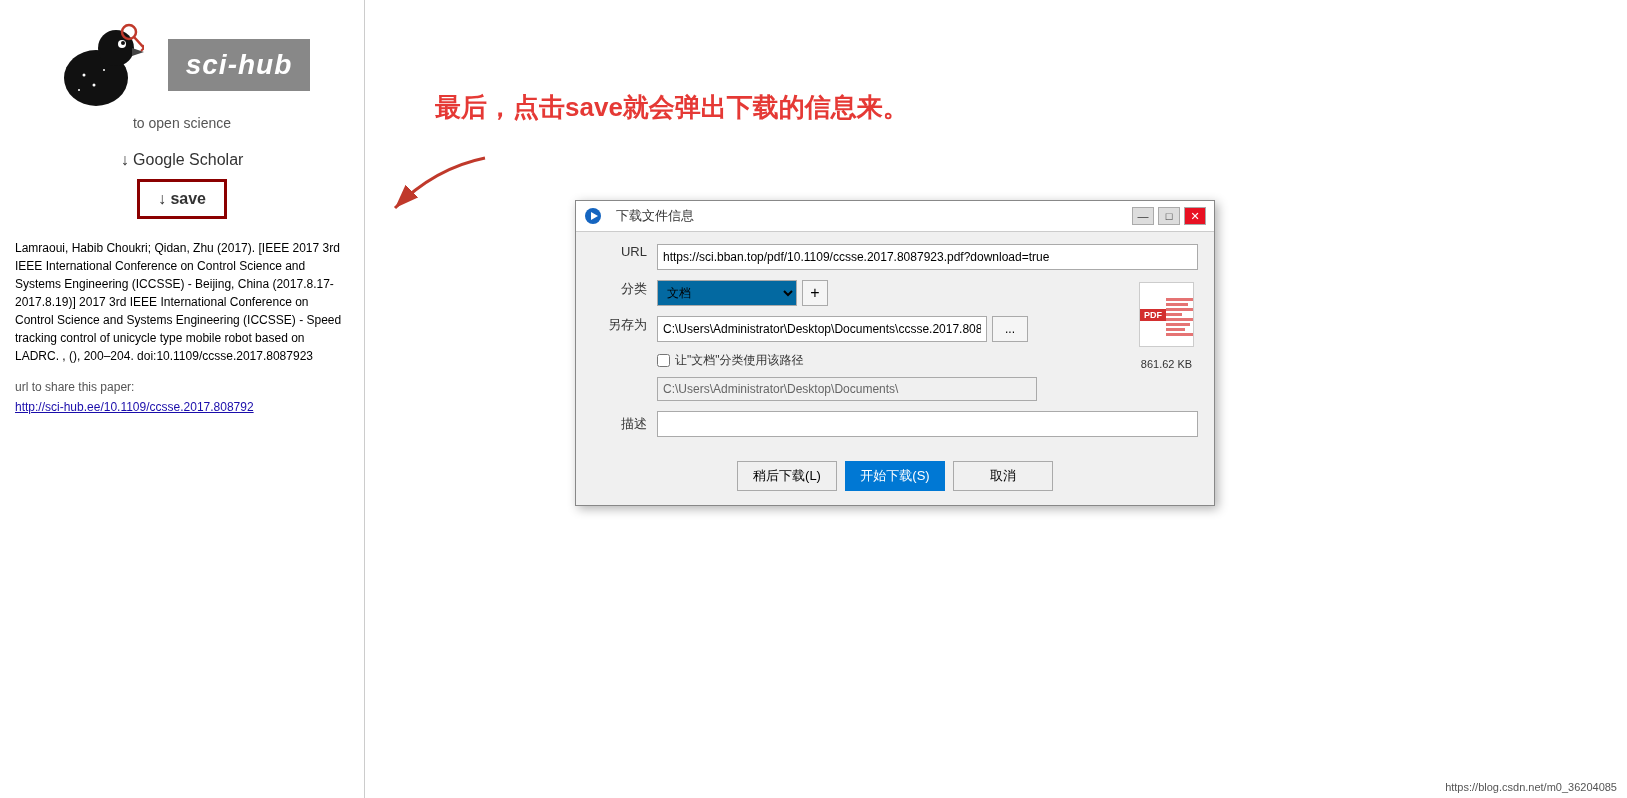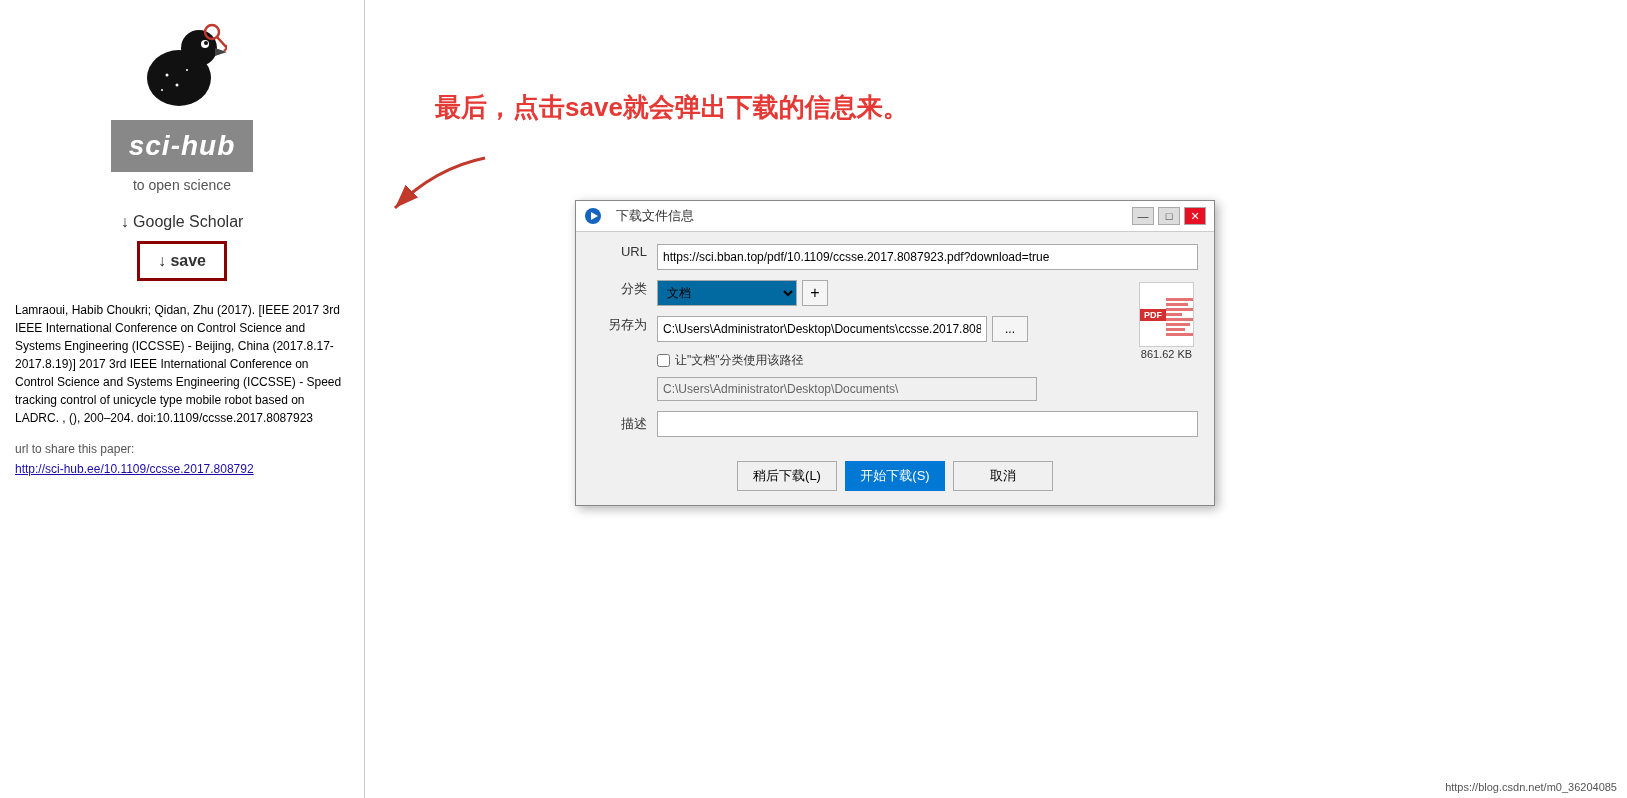--- a/index.html
+++ b/index.html
@@ -21,23 +21,22 @@
       border-right: 1px solid #ccc;
       display: flex;
       flex-direction: column;
       align-items: center;
       padding: 20px 15px;
     }
 
     .logo-area {
       display: flex;
       align-items: center;
-      gap: 10px;
+      gap: 24px;
       margin-bottom: 5px;
-      flex-direction: column;
     }
 
     .logo-bird {
       width: 90px;
       height: 90px;
     }
 
     .sci-hub-title {
       background: #888;
       color: #fff;
@@ -315,21 +314,21 @@
     .pdf-line {
       height: 3px;
       background: #e57373;
       margin: 2px 0;
       width: 100%;
     }
 
     .file-size-text {
       font-size: 11px;
       color: #333;
-      margin-top: 1px;
+      margin-top: 11px;
     }
 
     .checkbox-row {
       display: flex;
       align-items: center;
       margin-bottom: 8px;
       padding-left: 65px;
     }
 
     .checkbox-row input[type=checkbox] {

